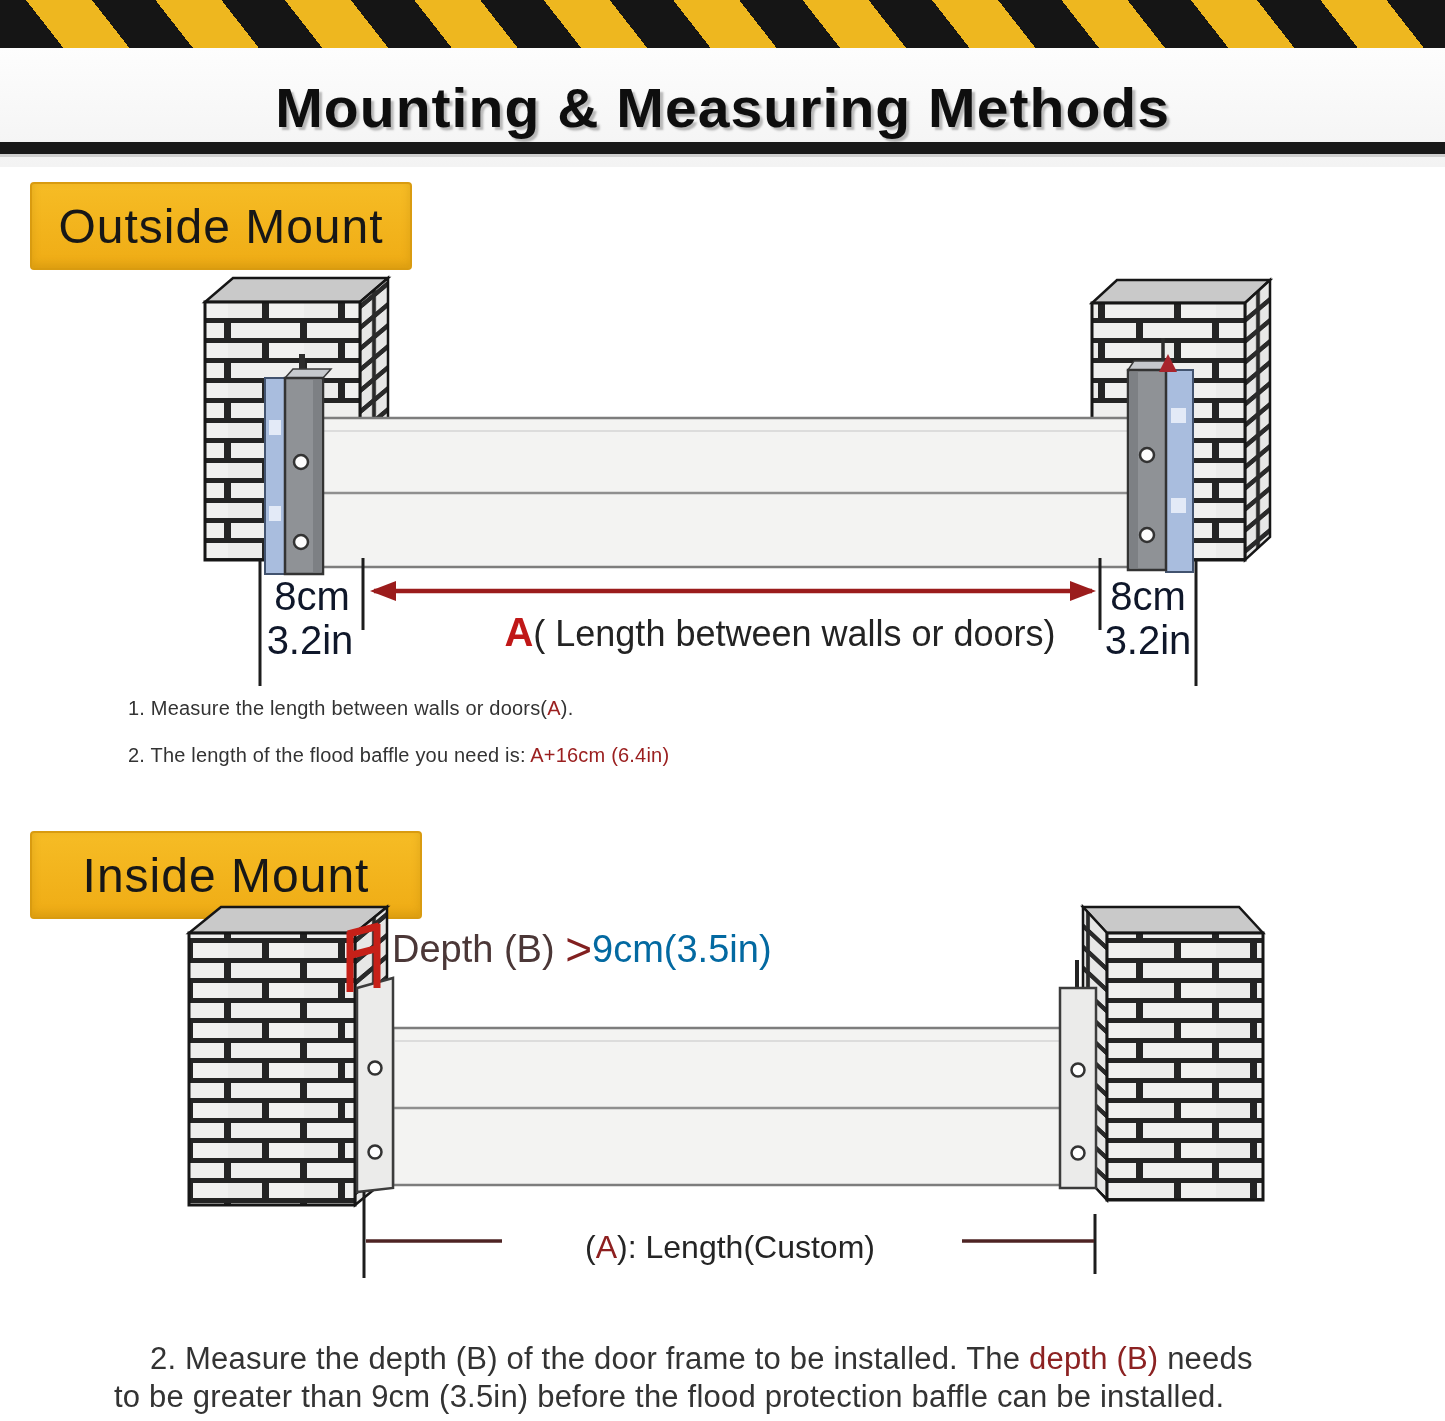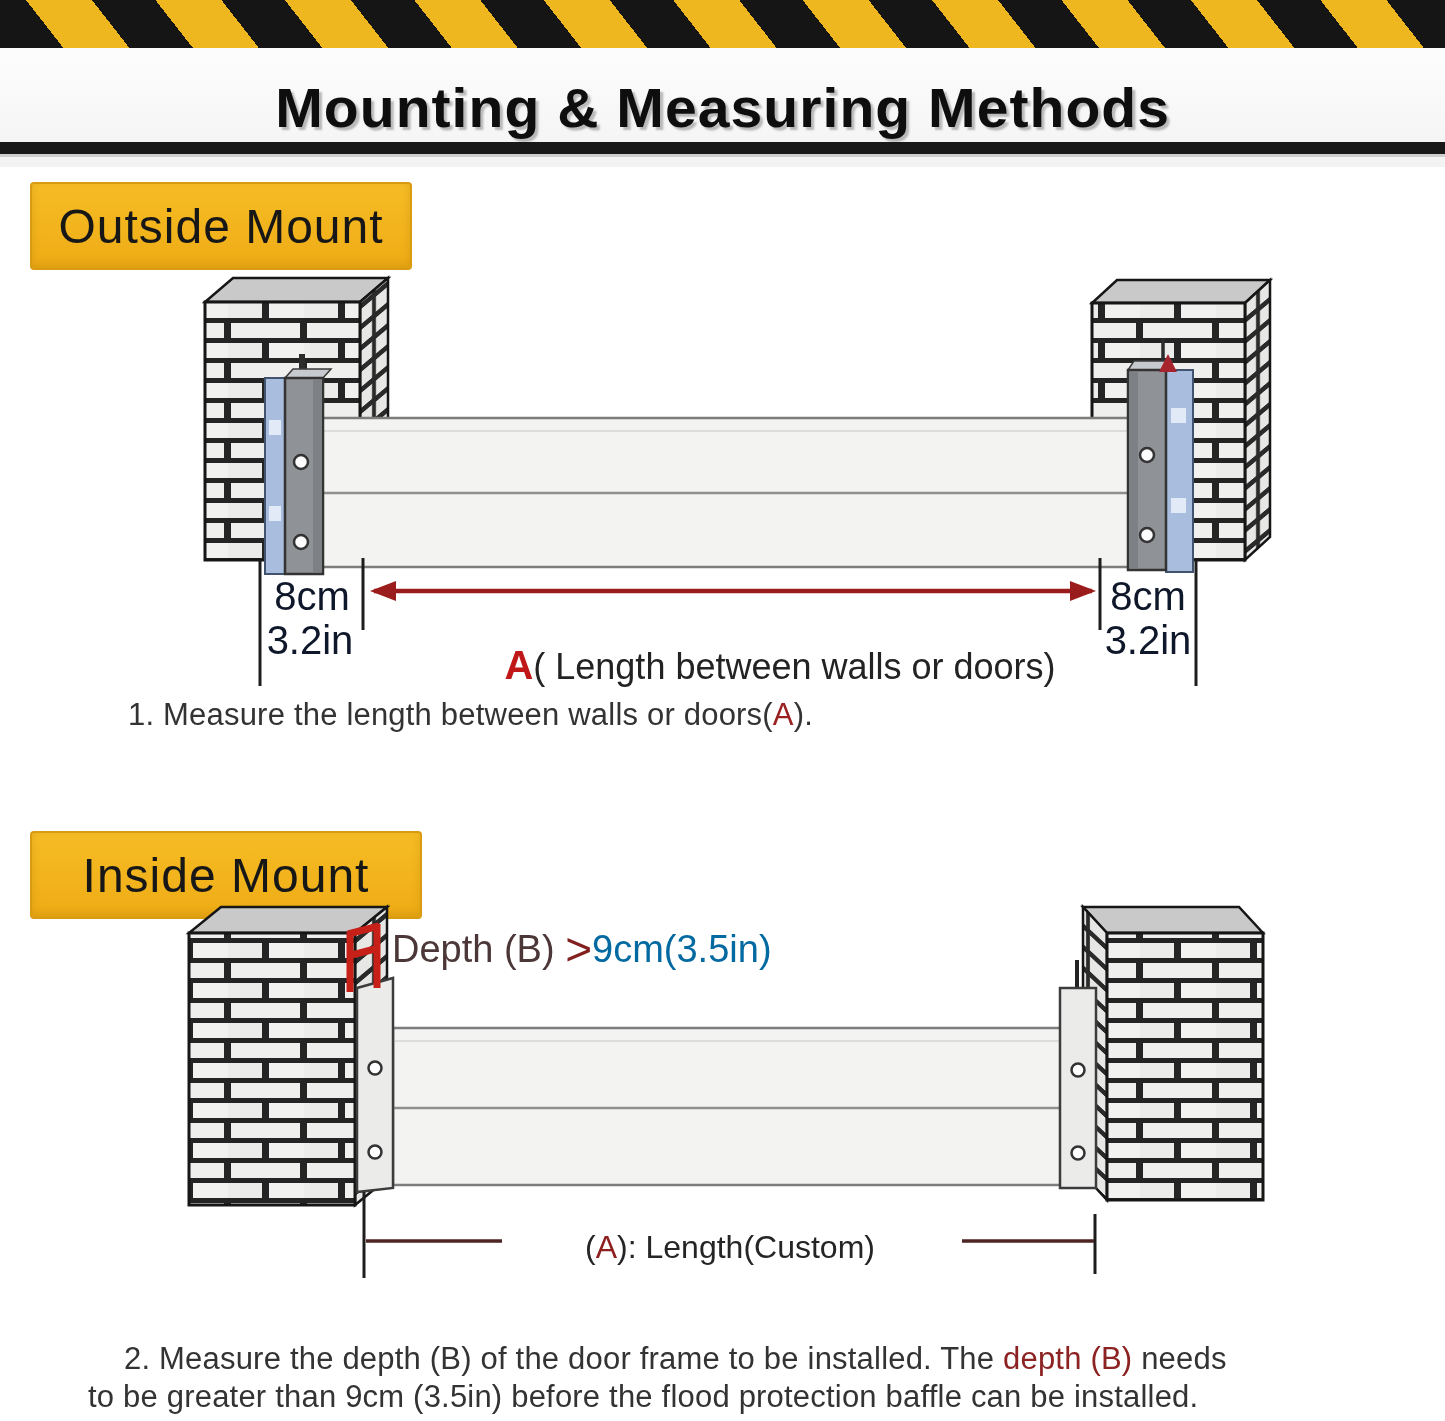--- a/index.html
+++ b/index.html
@@ -41,21 +41,21 @@
   
   .meas{position:absolute;font-size:40px;color:#0f172a;text-align:center;white-space:nowrap;}
   .span-label{position:absolute;font-size:36px;color:#232323;text-align:center;white-space:nowrap;}
   .red-a{color:#c01818;font-weight:700;font-size:40px;}
   .depth-label{position:absolute;font-size:38px;color:#4b3737;white-space:nowrap;}
   .depth-gt{font-size:46px;color:#822020;vertical-align:-3px;}
   .depth-accent{color:#0369a1;}
   .inside-span{position:absolute;font-size:32px;color:#252525;text-align:center;white-space:nowrap;margin-top:12px;}
   .maroon{color:#8e2020;}
   
-  .instr{position:absolute;font-size:31px;color:#333333;white-space:nowrap;letter-spacing:0.2px;}
+  .instr{position:absolute;font-size:20px;color:#333333;white-space:nowrap;letter-spacing:0.2px;}
   .instr .accent{color:#9b2020;}
   .instr-block{
     position:absolute;font-size:31px;color:#333333;letter-spacing:0.2px;
     line-height:38px;text-indent:36px;white-space:normal;
   }
   .instr-block .accent{color:#8c2222;}
 </style>
 </head>
 <body>
 
@@ -196,33 +196,36 @@
         <line x1="366" y1="1241" x2="502" y2="1241" stroke="#4e2424" stroke-width="3.5"></line>
         <line x1="962" y1="1241" x2="1094" y2="1241" stroke="#4e2424" stroke-width="3.5"></line>
       </g>
     </g>
   </svg>
 
   <div class="meas" style="left:262px;top:574px;width:100px;">8cm</div>
   <div class="meas" style="left:254px;top:618px;width:112px;">3.2in</div>
   <div class="meas" style="left:1098px;top:574px;width:100px;">8cm</div>
   <div class="meas" style="left:1094px;top:618px;width:108px;">3.2in</div>
-  <div class="span-label" style="left:460px;top:610px;width:640px;margin-top:33px;">
+  <div class="span-label" style="left:460px;top:610px;width:640px;">
     <span class="red-a">A</span><span>( Length between walls or doors)</span>
   </div>
 
   <div class="instr" style="left:128px;top:697px;">
     <span>1. Measure the length between walls or doors(</span><span class="accent">A</span><span>).</span>
   </div>
+  <div class="instr" style="left:128px;top:744px;">
+    <span>2. The length of the flood baffle you need is: </span><span class="accent">A+16cm (6.4in)</span><span></span>
+  </div>
 
   <div class="depth-label" style="left:392px;top:922px;">
     <span>Depth (B) </span><span class="depth-gt">&gt;</span><span class="depth-accent">9cm(3.5in)</span>
   </div>
   <div class="inside-span" style="left:500px;top:1217px;width:460px;">
     <span>(</span><span class="maroon">A</span><span>): Length(Custom)</span>
   </div>
 
-  <div class="instr-block" style="left:88px;top:1340px;width:1290px;">
+  <div class="instr-block" style="left:114px;top:1340px;width:1290px;">
     <span>2. Measure the depth (B) of the door frame to be installed. The </span><span class="accent">depth (B)</span><span> needs</span><br>
     <span>to be greater than 9cm (3.5in) before the flood protection baffle can be installed.</span>
   </div>
 
 </div>
 
 </body></html>

